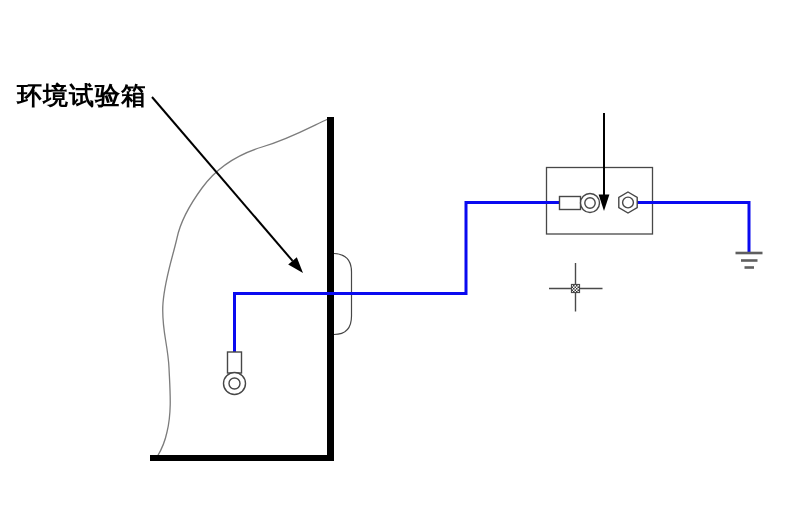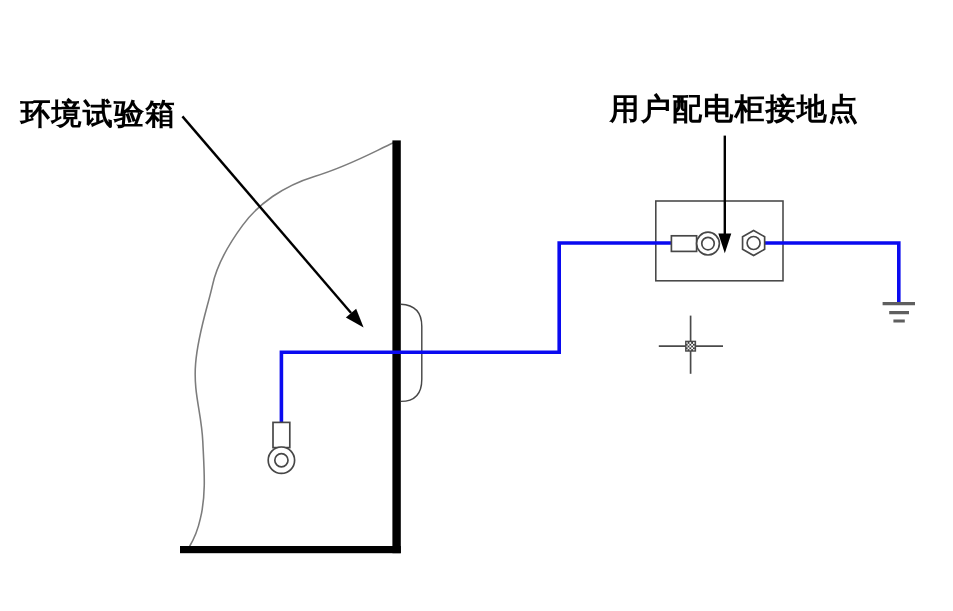--- a/index.html
+++ b/index.html
@@ -106,15 +106,14 @@
     </g>
 
     <g stroke="#000000" fill="#000000">
       <line x1="604" y1="113" x2="604" y2="196" stroke-width="2"></line>
       <polygon stroke="none" points="604,211 598.6,194.5 609.4,194.5"></polygon>
     </g>
   </svg>
 
   <div class="label label-chamber">环境试验箱</div>
 
-  <div class="label label-ground">用户配电柜接地点</div>
 
 </div>
 
 </body></html>

